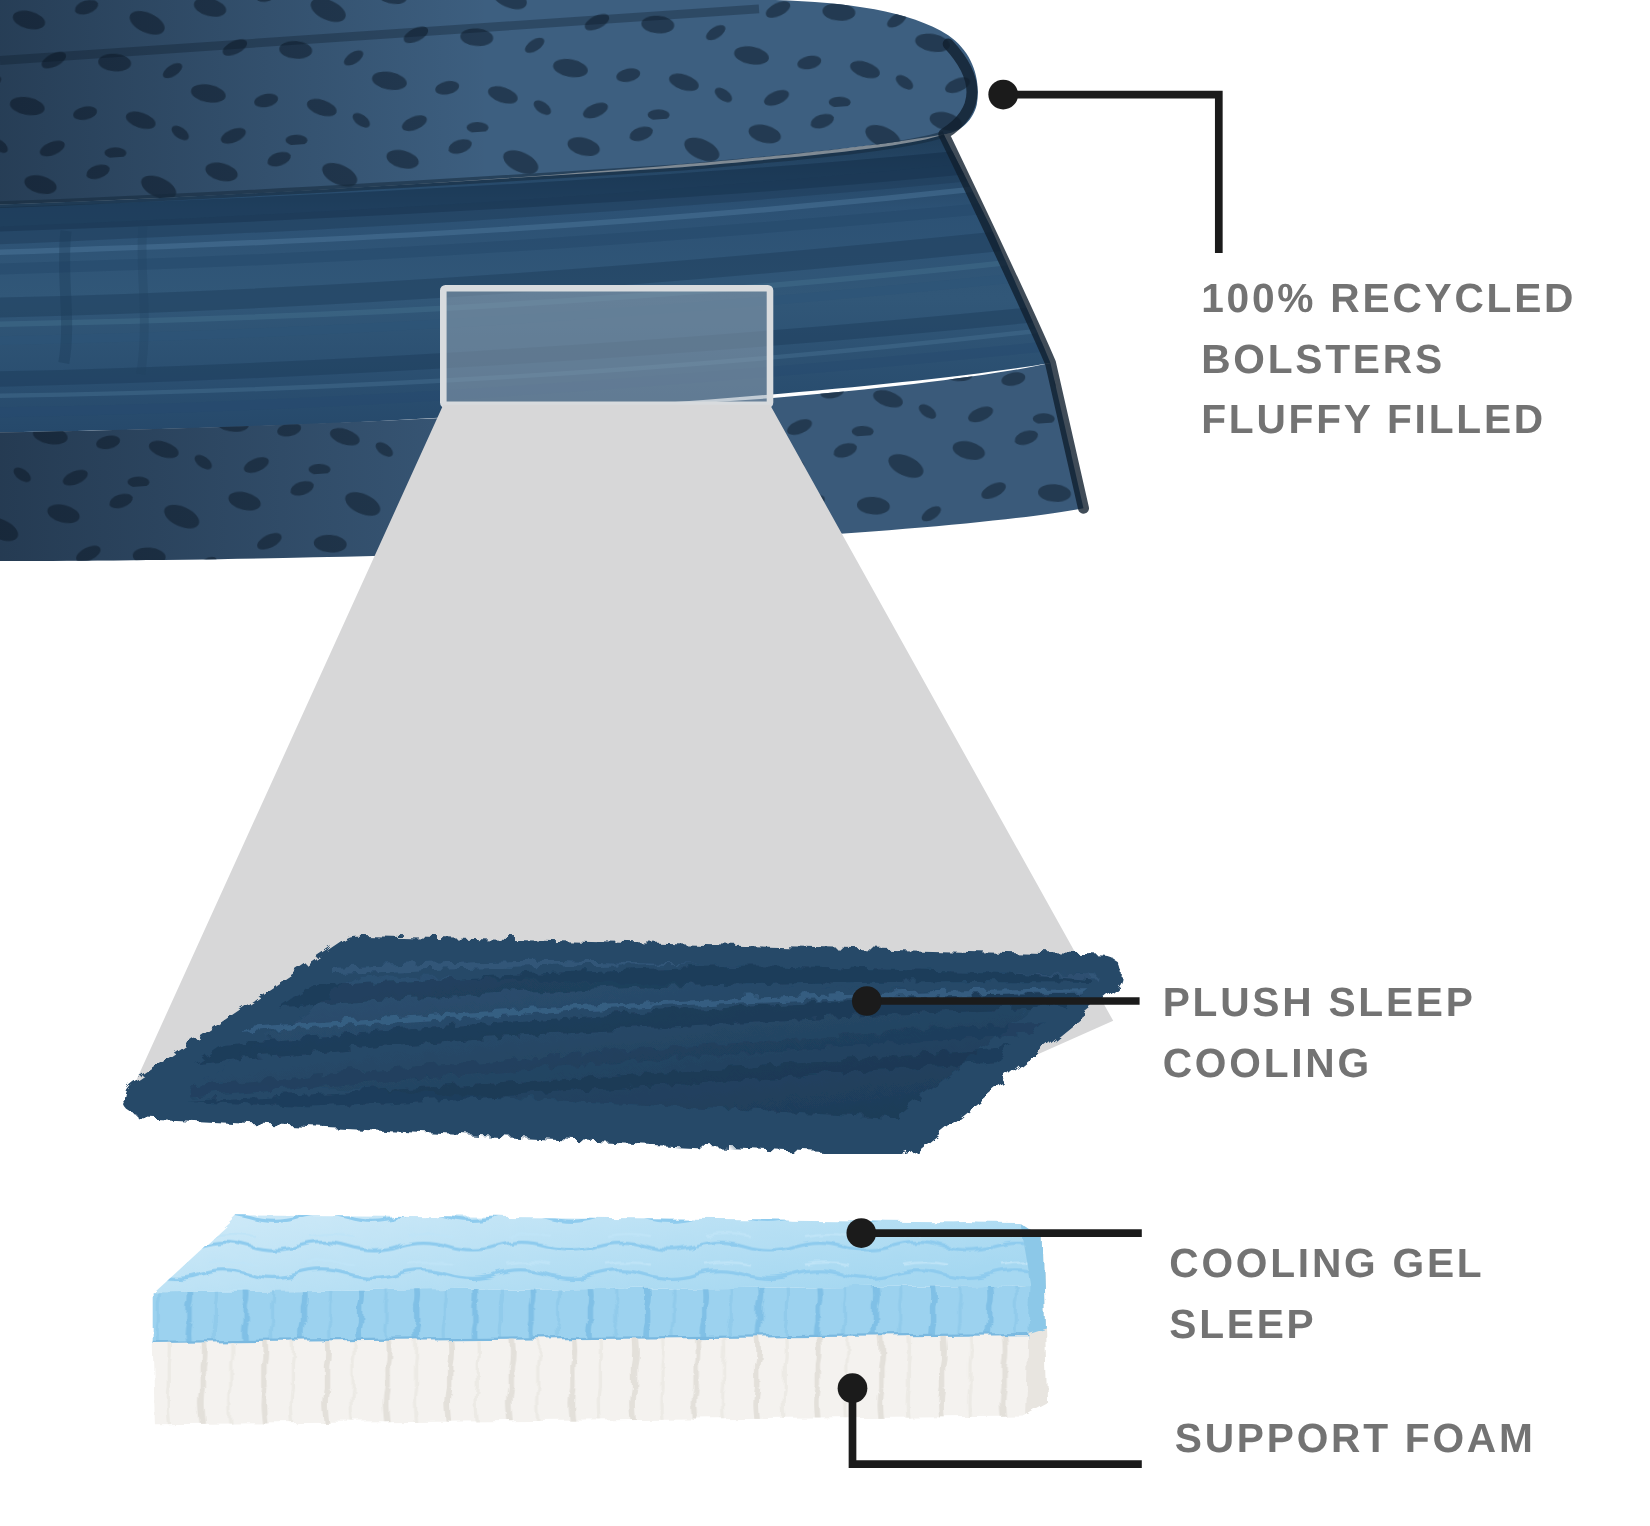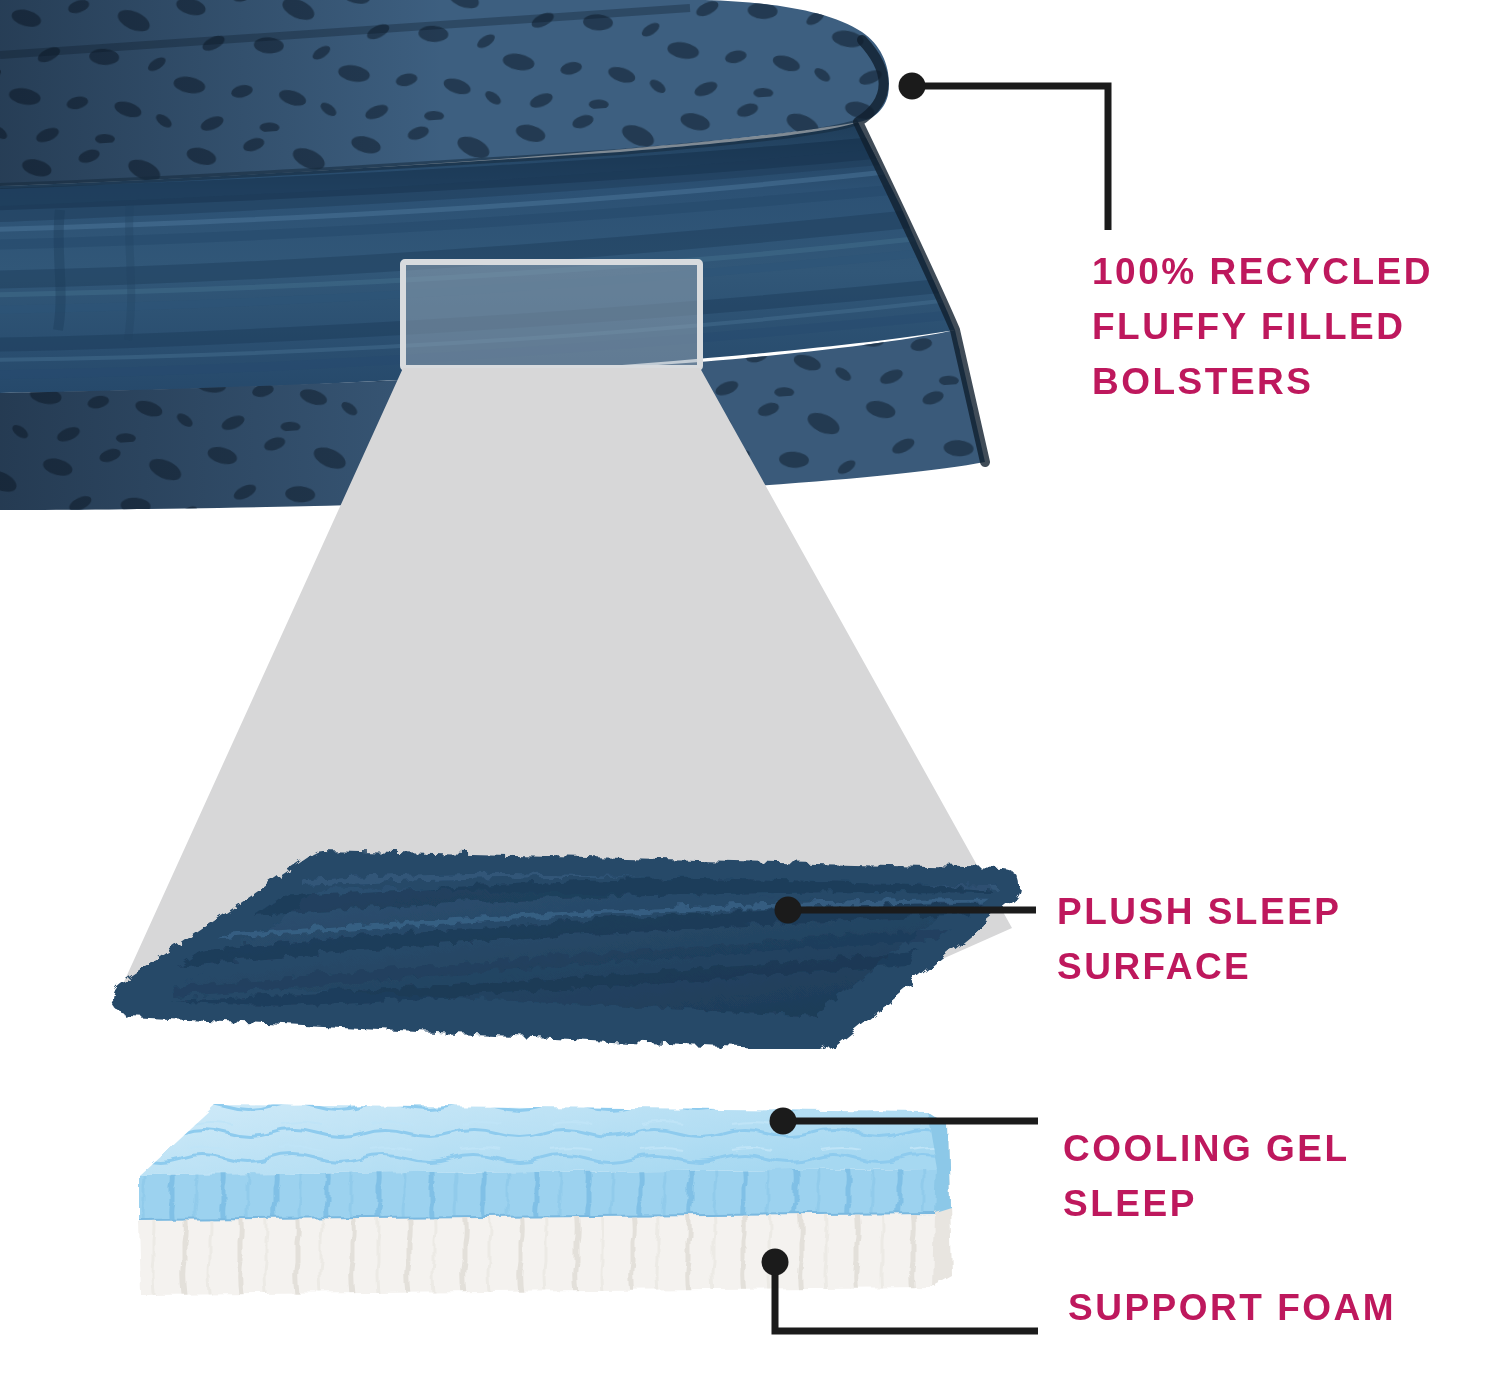--- a/index.html
+++ b/index.html
@@ -10,21 +10,21 @@
     overflow:hidden;
     font-family:"Liberation Sans", sans-serif;
   }
   .art{position:absolute;left:0;top:0;}
   .callout-text{
     position:absolute;
     font-weight:700;
     font-size:37px;
     line-height:55px;
     letter-spacing:2.5px;
-    color:#be185d;
+    color:#737373;
     white-space:nowrap;
   }
   .callout-text div{white-space:nowrap;}
 </style>
 </head>
 <body>
 
 <div class="canvas">
 
   <svg class="art" width="1500" height="1387" viewBox="0 0 1500 1387">
@@ -166,27 +166,27 @@
       <path d="M783,1121 L1038,1121" stroke="#1b1b1b"></path>
       <circle cx="783" cy="1121" r="13.5" fill="#1b1b1b" stroke="none"></circle>
 
       <path d="M775,1262 L775,1331 L1038,1331" stroke="#1b1b1b"></path>
       <circle cx="775" cy="1262" r="13.5" fill="#1b1b1b" stroke="none"></circle>
     </g>
   </svg>
 
   <div class="callout-text" style="left:1092px; top:244px;">
     <div>100% RECYCLED</div>
+    <div>BOLSTERS</div>
     <div>FLUFFY FILLED</div>
-    <div>BOLSTERS</div>
   </div>
 
   <div class="callout-text" style="left:1057px; top:884px;">
     <div>PLUSH SLEEP</div>
-    <div>SURFACE</div>
+    <div>COOLING</div>
   </div>
 
   <div class="callout-text" style="left:1063px; top:1121px;">
     <div>COOLING GEL</div>
     <div>SLEEP</div>
   </div>
 
   <div class="callout-text" style="left:1068px; top:1280px;">
     <div>SUPPORT FOAM</div>
   </div>

